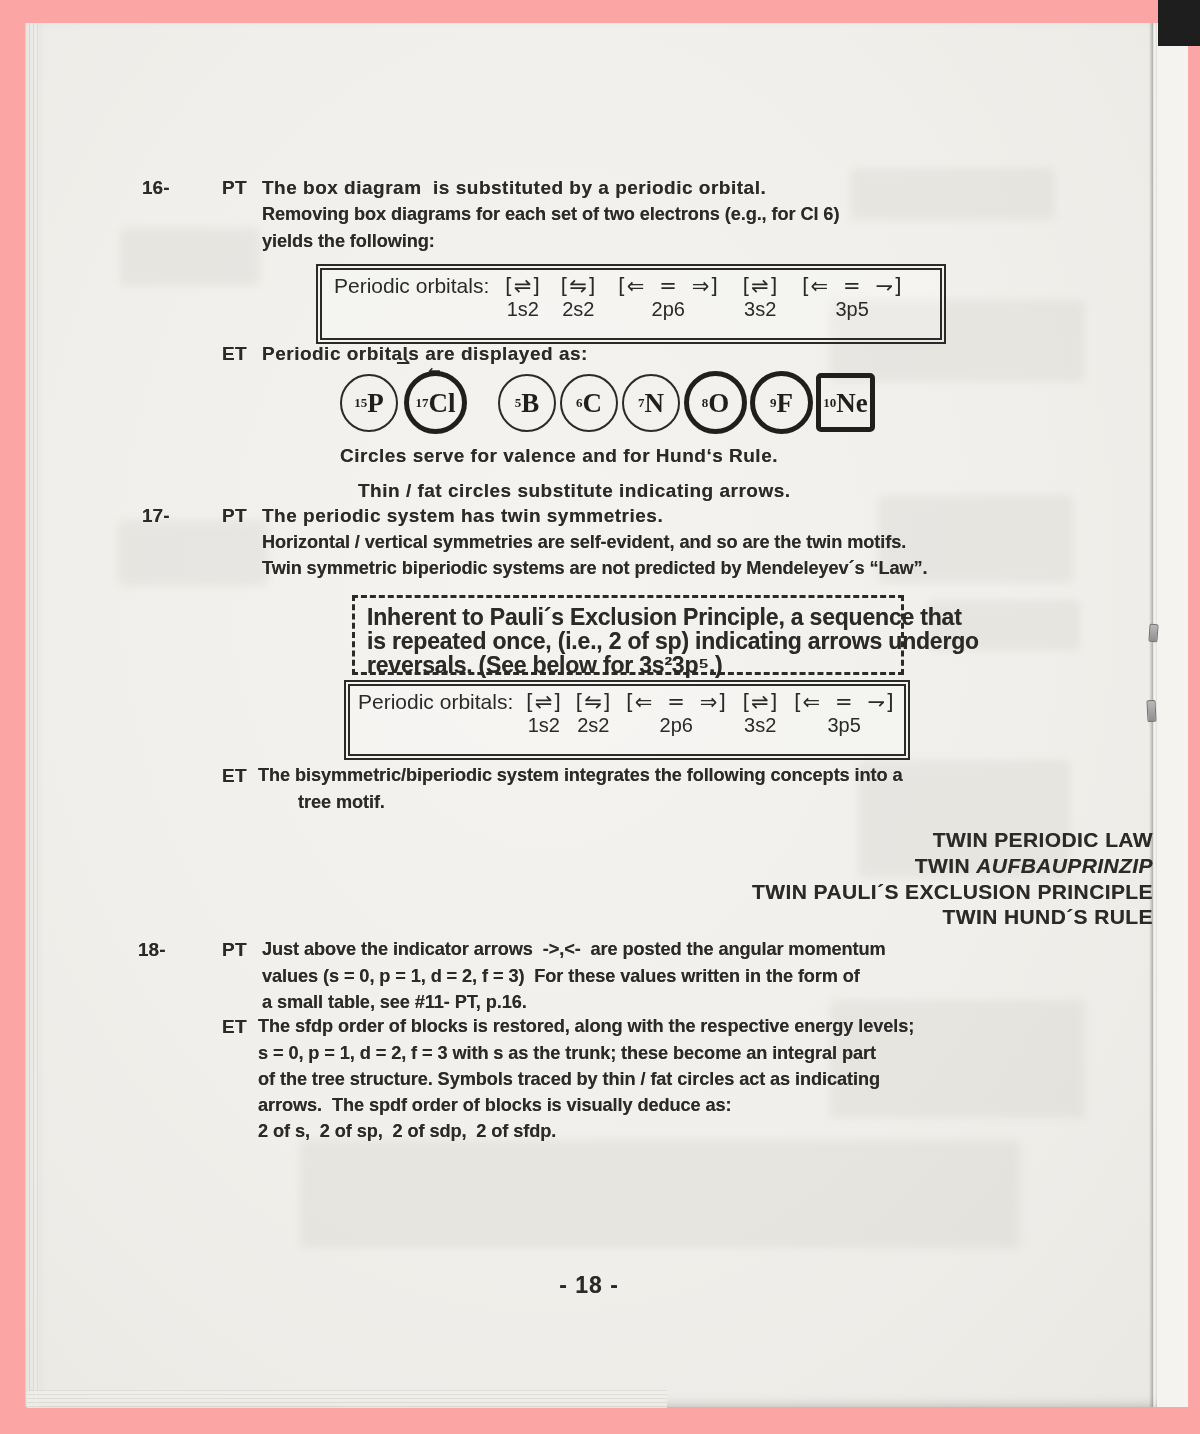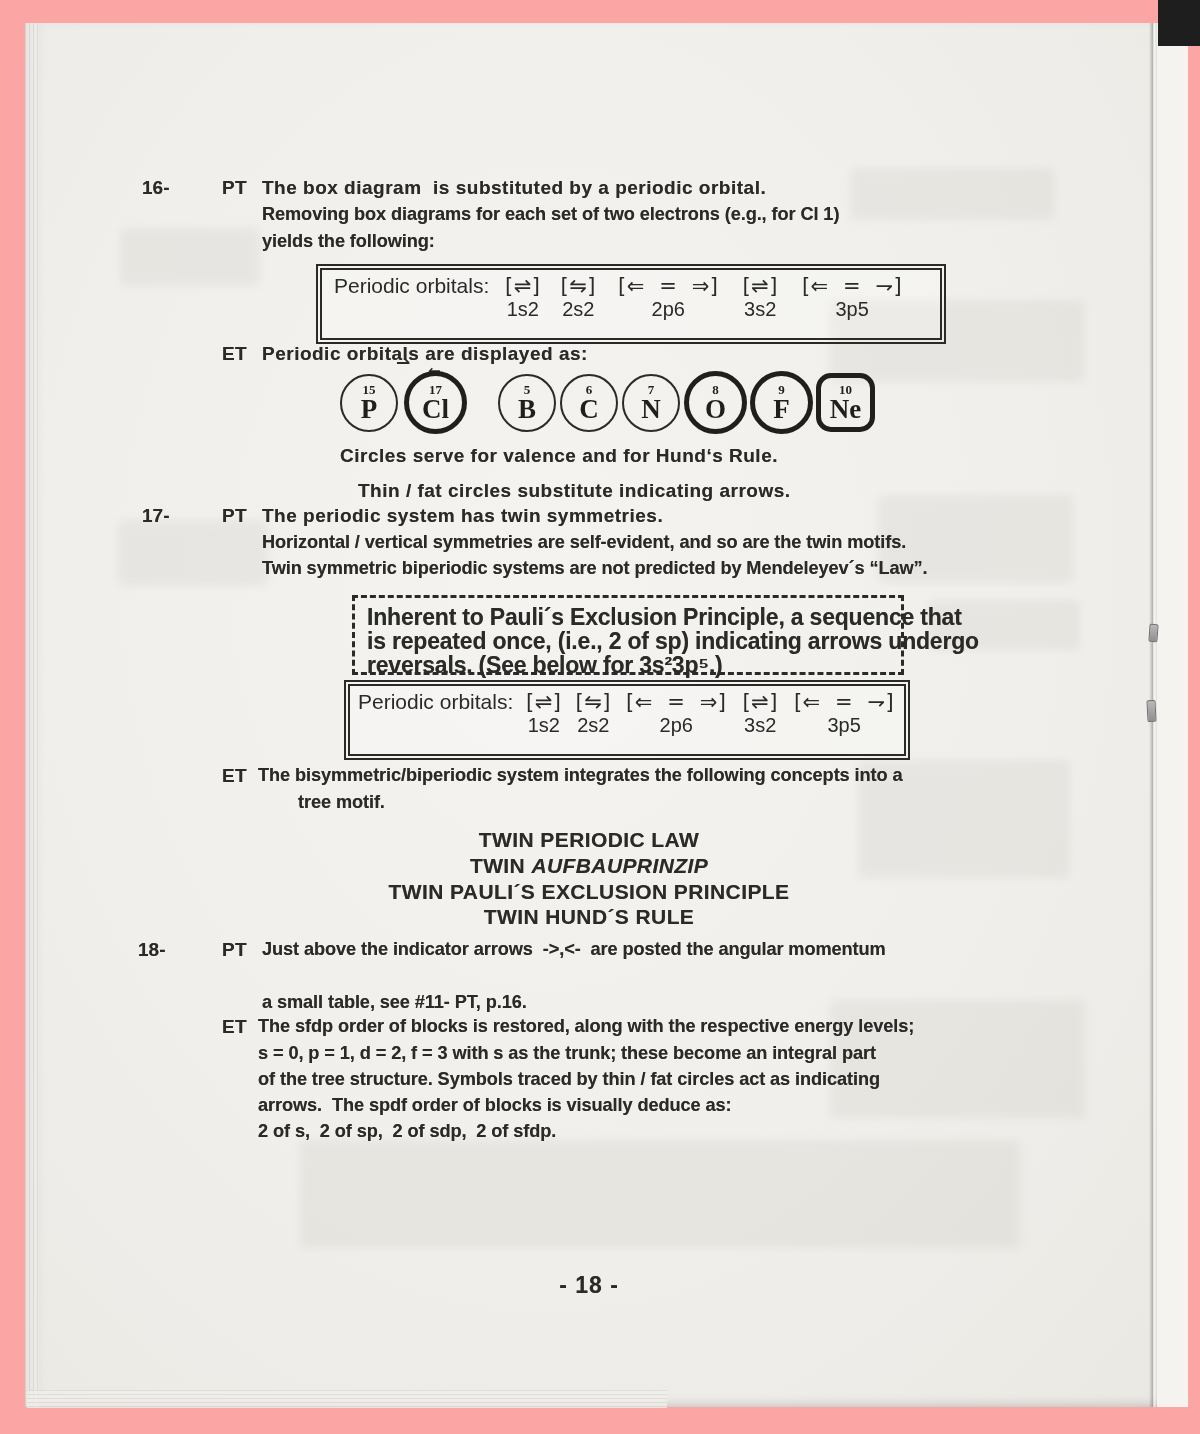--- a/index.html
+++ b/index.html
@@ -30,37 +30,37 @@
   
   .obox{position:absolute;border:2px solid #2a2a28;padding:2px;background:rgba(255,255,255,.25);}
   .obox-in{border:2px solid #2a2a28;height:100%;box-sizing:border-box;}
   .orb-row{display:flex;align-items:flex-start;}
   .orb-label{font-weight:400;font-size:21px;color:#2a2a28;white-space:pre;}
   .orb-g{display:flex;flex-direction:column;align-items:center;}
   .orb-sym{font-family:"DejaVu Sans",sans-serif;font-weight:400;font-size:21px;
            color:#2a2a28;white-space:pre;letter-spacing:.5px;}
   .orb-shell{font-weight:400;font-size:20px;color:#2a2a28;margin-top:0px;}
   
-  .elem{position:absolute;box-sizing:border-box;display:flex;flex-direction:column;
+  .elem{position:absolute;box-sizing:border-box;display:flex;flex-direction:row;
         align-items:center;justify-content:center;border-radius:50%;
         font-family:"Liberation Serif",serif;color:#1f1f1d;background:transparent;}
   .elem .z{font-size:13px;font-weight:700;line-height:12px;margin-bottom:0px;}
   .elem .sym{font-size:27px;font-weight:700;line-height:26px;}
   .thin{border:2px solid #2a2a28;}
   .fat{border:5px solid #1f1f1d;}
-  .rsq{border-radius:15px;}
+  .rsq{border-radius:5px;}
   .mini-arrow{position:absolute;font-family:"DejaVu Sans",sans-serif;color:#2a2a28;font-weight:700;}
   
   .dashed-box{position:absolute;border:3px dashed #2a2a28;box-sizing:border-box;padding:7px 10px 4px 12px;}
   .dash-ln{display:block;white-space:pre;color:#2a2a28;font-weight:700;font-size:23px;
            letter-spacing:-.2px;line-height:24px;text-shadow:0 0 .4px rgba(42,42,40,.5);}
   
   .centered{position:absolute;left:25px;width:1128px;text-align:center;white-space:pre;
             color:#2a2a28;font-weight:700;text-shadow:0 0 .4px rgba(42,42,40,.5);}
-  .twin{font-size:21px;letter-spacing:.4px;}
+  .twin{font-size:21px;letter-spacing:.4px;text-align:right;}
   .pgnum{font-size:23px;letter-spacing:1px;}
   .it{font-style:italic;}
   
   .ghost{position:absolute;background:#a39f96;opacity:.12;filter:blur(4px);border-radius:5px;}
 </style>
 </head>
 <body>
 
 <div class="scan">
 
@@ -79,21 +79,21 @@
   <div class="ghost" style="left:878px;top:495px;width:195px;height:88px;"></div>
   <div class="ghost" style="left:118px;top:520px;width:150px;height:66px;"></div>
   <div class="ghost" style="left:928px;top:600px;width:152px;height:50px;"></div>
   <div class="ghost" style="left:858px;top:760px;width:212px;height:118px;"></div>
   <div class="ghost" style="left:830px;top:1000px;width:255px;height:118px;"></div>
   <div class="ghost" style="left:300px;top:1140px;width:720px;height:108px;"></div>
 
   <span class="ln numtag" style="left:142px;top:177px;">16-</span>
   <span class="ln tag" style="left:222px;top:177px;">PT</span>
   <span class="ln hl" style="left:262px;top:177px;">The box diagram  is substituted by a periodic orbital.</span>
-  <span class="ln bd" style="left:262px;top:204px;">Removing box diagrams for each set of two electrons (e.g., for Cl 1)</span>
+  <span class="ln bd" style="left:262px;top:204px;">Removing box diagrams for each set of two electrons (e.g., for Cl 6)</span>
   <span class="ln bd" style="left:262px;top:231px;">yields the following:</span>
 
   <div class="obox" style="left:316px;top:264px;width:622px;height:72px;">
     <div class="obox-in">
       <div class="orb-row" style="padding:4px 0 0 12px;">
         <span class="orb-label">Periodic orbitals: </span>
         <span class="orb-g" style="margin:0 10px;">
           <span class="orb-sym">[⇌]</span>
           <span class="orb-shell">1s2</span>
         </span>
@@ -204,20 +204,21 @@
   <span class="ln bd" style="left:298px;top:792px;">tree motif.</span>
 
   <div class="centered twin" style="top:828px;">TWIN PERIODIC LAW</div>
   <div class="centered twin" style="top:854px;"><span>TWIN </span><span class="it">AUFBAUPRINZIP</span></div>
   <div class="centered twin" style="top:880px;">TWIN PAULI´S EXCLUSION PRINCIPLE</div>
   <div class="centered twin" style="top:905px;">TWIN HUND´S RULE</div>
 
   <span class="ln numtag" style="left:138px;top:939px;">18-</span>
   <span class="ln tag" style="left:222px;top:939px;">PT</span>
   <span class="ln bd" style="left:262px;top:939px;">Just above the indicator arrows  -&gt;,&lt;-  are posted the angular momentum</span>
+  <span class="ln bd" style="left:262px;top:966px;">values (s = 0, p = 1, d = 2, f = 3)  For these values written in the form of</span>
   <span class="ln bd" style="left:262px;top:992px;">a small table, see #11- PT, p.16.</span>
 
   <span class="ln tag" style="left:222px;top:1016px;">ET</span>
   <span class="ln bd" style="left:258px;top:1016px;">The sfdp order of blocks is restored, along with the respective energy levels;</span>
   <span class="ln bd" style="left:258px;top:1043px;">s = 0, p = 1, d = 2, f = 3 with s as the trunk; these become an integral part</span>
   <span class="ln bd" style="left:258px;top:1069px;">of the tree structure. Symbols traced by thin / fat circles act as indicating</span>
   <span class="ln bd" style="left:258px;top:1095px;">arrows.  The spdf order of blocks is visually deduce as:</span>
   <span class="ln bd" style="left:258px;top:1121px;">2 of s,  2 of sp,  2 of sdp,  2 of sfdp.</span>
 
   <div class="centered pgnum" style="top:1272px;">- 18 -</div>

